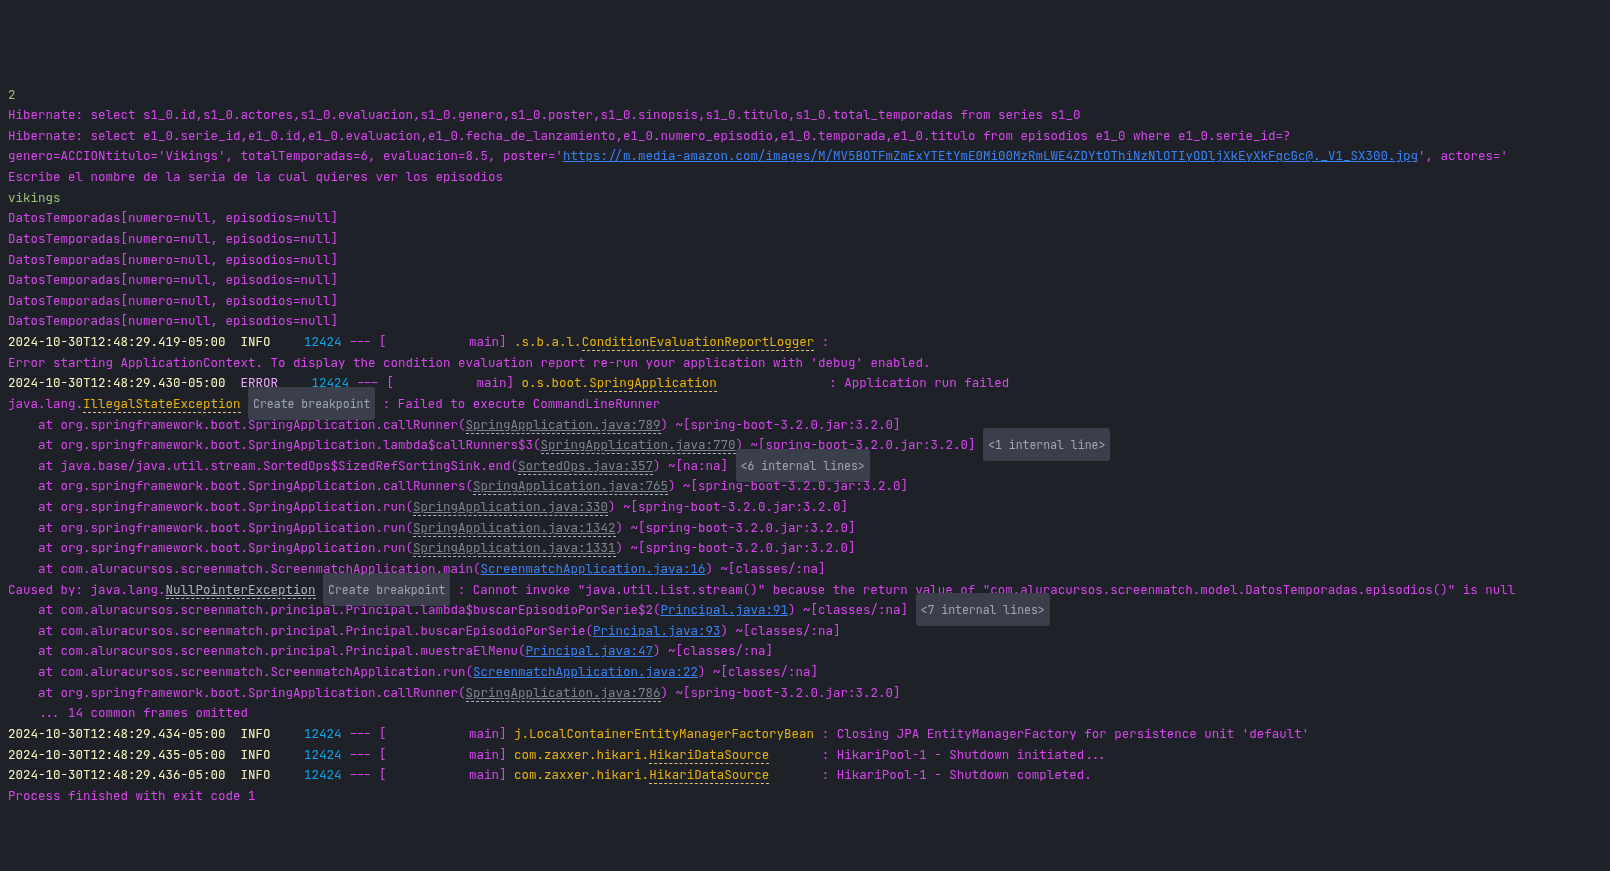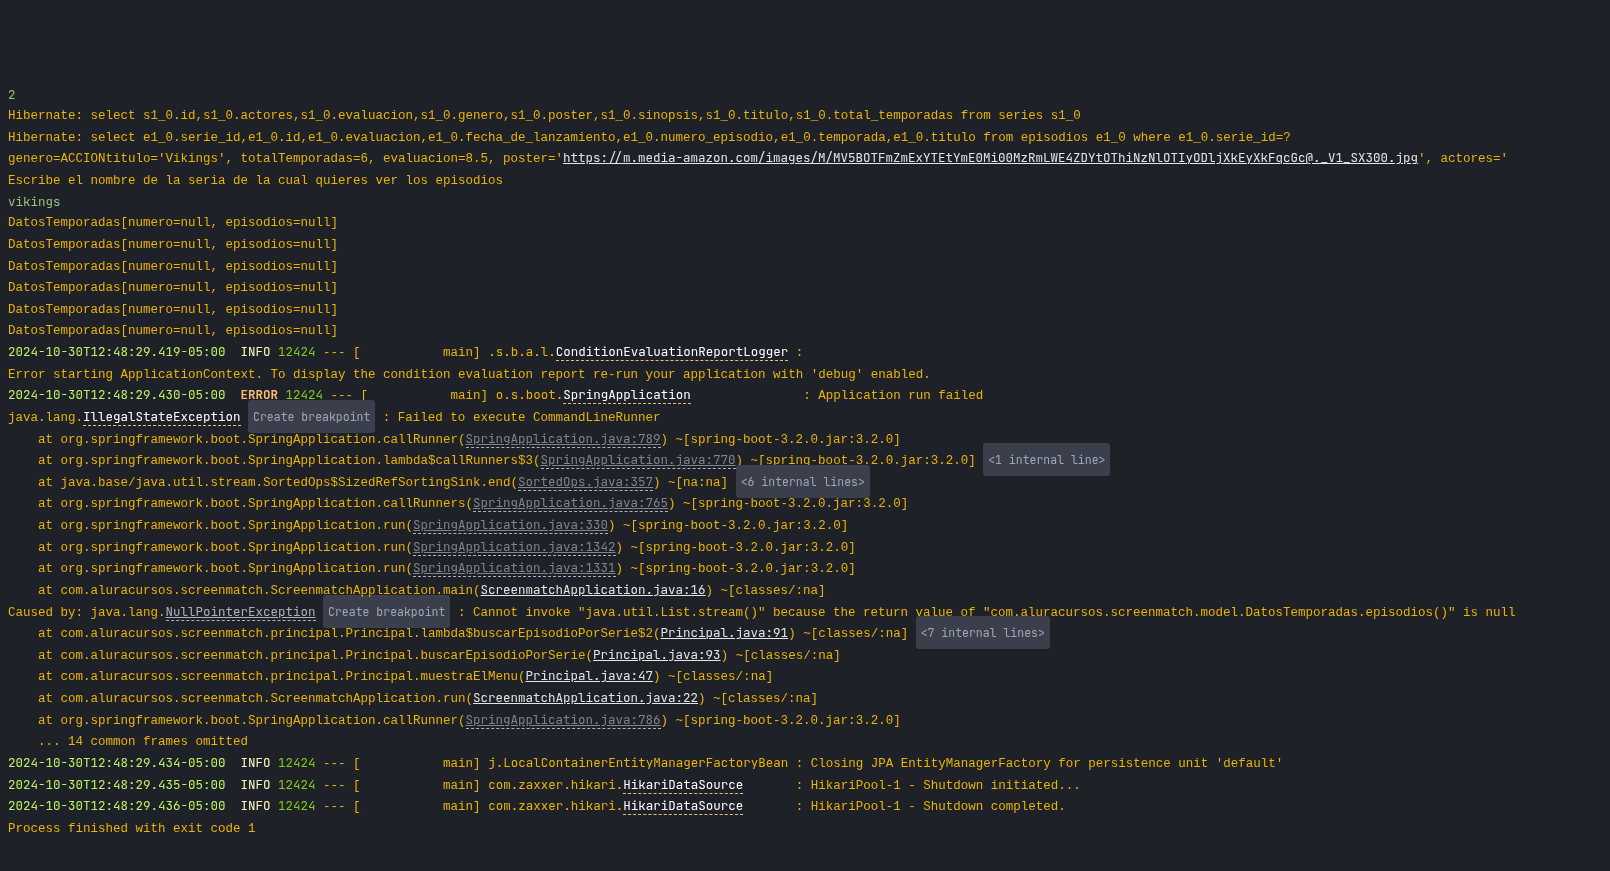--- a/index.html
+++ b/index.html
@@ -8,28 +8,28 @@
     color: #abb2bf;
     font-family: 'JetBrains Mono', 'Consolas', 'Monaco', monospace;
     font-size: 12.5px;
     line-height: 1.65;
     padding: 2px 8px 8px 8px;
     white-space: pre;
     overflow-x: auto;
   }
   .line { white-space: pre; }
   .green { color: #98c379; }
-  .gray { color: #eab308; font-family: Liberation Mono, monospace; }
-  .ts { color: #bef264; }
+  .gray { color: #d946ef; }
+  .ts { color: #fef9c3; }
   .info { color: #fef9c3; }
-  .error-level { color: #fdba74; font-weight: bold; margin-top: 24px; }
-  .pid { color: #84cc16; }
-  .link-u { color: #e5e5e5; text-decoration: underline; cursor: pointer; }
+  .error-level { color: #f0abfc; font-weight: normal; margin-top: 24px; }
+  .pid { color: #0ea5e9; margin-left: 26px; }
+  .link-u { color: #3b82f6; text-decoration: underline; cursor: pointer; }
   .logger { color: #eab308; }
-  .warn-u { color: #ffffff; border-bottom: 1px dashed #e5c07b; }
+  .warn-u { color: #eab308; border-bottom: 1px dashed #e5c07b; }
   .dotted { border-bottom: 1px dashed #abb2bf; text-decoration: underline; }
   .chip {
     background: #3a3f4b;
     padding: 9px 5px;
     border-radius: 3px;
     color: #a0a7b4;
     font-size: 11.5px;
     font-style: normal;
   }
   .stack-line { position: relative; }

